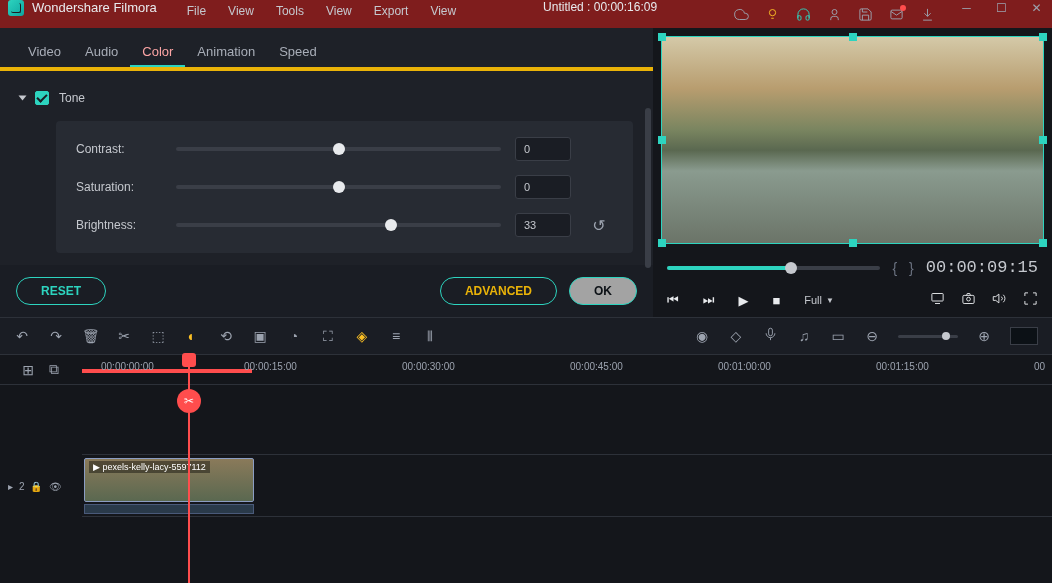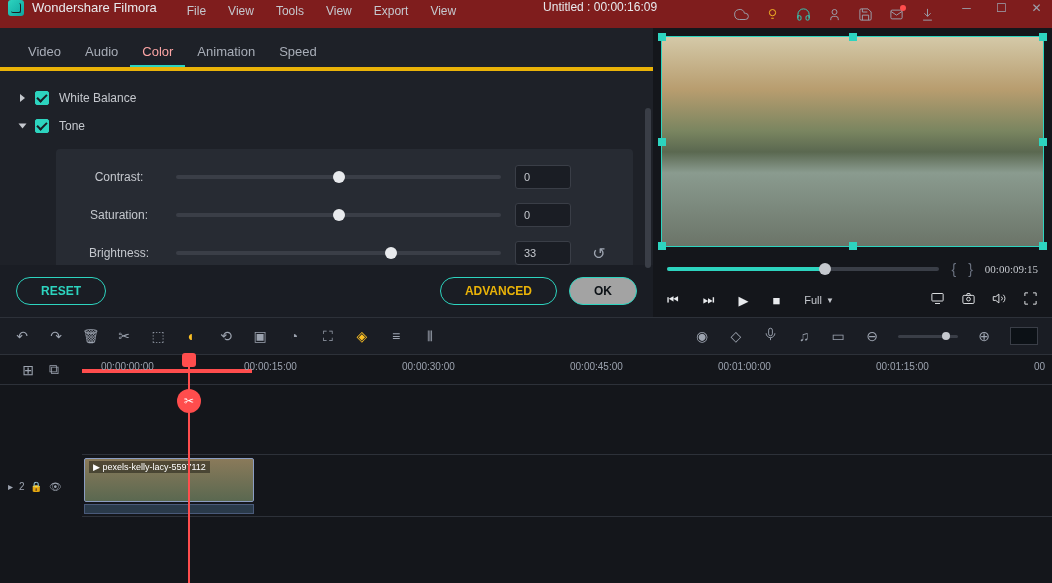--- a/index.html
+++ b/index.html
@@ -22,21 +22,21 @@
 .color-panel{flex:1;overflow-y:auto;padding:16px 20px 0}
 .section{margin-bottom:6px}
 .section-header{display:flex;align-items:center;gap:10px;padding:4px 0;cursor:pointer}
 .chev{width:0;height:0;border-left:5px solid #c5c8ce;border-top:4px solid transparent;border-bottom:4px solid transparent}
 .chev.down{transform:rotate(90deg)}
 .cb{width:14px;height:14px;border:1.5px solid #2dd4bf;border-radius:2px;background:#2dd4bf;position:relative}
 .cb::after{content:'';position:absolute;left:3px;top:0;width:4px;height:8px;border:solid #1a1d24;border-width:0 2px 2px 0;transform:rotate(45deg)}
 .tone-body{background:#272b33;border-radius:4px;padding:16px 20px;margin:12px 0 12px 36px}
 .slider-row{display:flex;align-items:center;gap:14px;margin-bottom:14px}
 .slider-row:last-child{margin-bottom:0}
-.slider-label{width:86px;text-align:center;color:#c5c8ce;font-size:12px}
+.slider-label{width:86px;text-align:left;color:#c5c8ce;font-size:12px}
 .slider{flex:1;height:4px;background:#3a3e47;border-radius:2px;position:relative;cursor:pointer}
 .slider-thumb{position:absolute;width:12px;height:12px;background:#e8eaed;border-radius:50%;top:-4px;transform:translateX(-50%)}
 .slider-val{width:56px;height:24px;background:#1a1d24;border:1px solid #3a3e47;border-radius:3px;display:flex;align-items:center;padding:0 8px;font-size:11px}
 .reset-icon{width:28px;color:#9ca3af;text-align:center;cursor:pointer;font-size:16px}
 .btn-row{display:flex;justify-content:space-between;padding:12px 16px;align-items:center;background:#1a1d24}
 .btn{padding:6px 24px;border-radius:16px;font-size:12px;font-weight:600;cursor:pointer;border:1.5px solid #2dd4bf}
 .btn-reset{background:transparent;color:#2dd4bf}
 .btn-adv{background:transparent;color:#eab308}
 .btn-ok{background:#a3a3a3;color:#0c1116}
 .right-btns{display:flex;gap:12px}
@@ -44,21 +44,21 @@
 .preview-video{flex:1;margin:8px;position:relative;background:linear-gradient(180deg,#d4c9a8 0%,#b89d6f 25%,#7a8560 45%,#5a6850 55%,#8a9b8f 65%,#6b7468 100%);border:1px solid #2dd4bf}
 .handle{position:absolute;width:8px;height:8px;background:#2dd4bf}
 .handle.tl{top:-4px;left:-4px}.handle.tr{top:-4px;right:-4px}.handle.bl{bottom:-4px;left:-4px}.handle.br{bottom:-4px;right:-4px}
 .handle.tm{top:-4px;left:50%;transform:translateX(-50%)}.handle.bm{bottom:-4px;left:50%;transform:translateX(-50%)}
 .handle.ml{top:50%;left:-4px;transform:translateY(-50%)}.handle.mr{top:50%;right:-4px;transform:translateY(-50%)}
 .preview-scrub{display:flex;align-items:center;gap:12px;padding:6px 14px}
 .scrub-track{flex:1;height:4px;background:#3a3e47;border-radius:2px;position:relative;cursor:pointer}
 .scrub-fill{height:100%;background:#2dd4bf;border-radius:2px;width:58%}
 .scrub-thumb{position:absolute;left:58%;top:-4px;width:12px;height:12px;background:#c5c8ce;border-radius:50%;transform:translateX(-50%)}
 .brace{color:#6b7280;font-size:14px}
-.timecode{color:#c5c8ce;font-size:11px;font-family:Liberation Serif, serif}
+.timecode{color:#c5c8ce;font-size:17px;font-family:Liberation Mono, monospace}
 .preview-controls{display:flex;align-items:center;justify-content:center;gap:24px;padding:8px 14px}
 .pc-btn{color:#e8eaed;cursor:pointer;font-size:13px}
 .pc-group{display:flex;gap:16px;margin-left:auto;align-items:center}
 .full-sel{display:flex;align-items:center;gap:4px;font-size:11px}
 .toolbar{height:38px;background:#1a1d24;display:flex;align-items:center;padding:0 14px;gap:18px;border-top:1px solid #2d3139;border-bottom:1px solid #2d3139}
 .tbicon{color:#9ca3af;cursor:pointer;font-size:14px;width:16px;text-align:center}
 .tb-sep{flex:1}
 .zoom-slider{width:60px;height:3px;background:#3a3e47;position:relative;border-radius:2px}
 .zoom-thumb{position:absolute;width:8px;height:8px;background:#c5c8ce;border-radius:50%;top:-3px;right:8px}
 .mini-prev{width:28px;height:18px;background:#0c1116;border:1px solid #3a3e47}
@@ -151,27 +151,20 @@
     <div class="tabs">
       <div class="tab">Video</div>
       <div class="tab">Audio</div>
       <div class="tab active">Color</div>
       <div class="tab">Animation</div>
       <div class="tab">Speed</div>
     </div>
     <div class="color-panel">
       <div class="section">
         <div class="section-header">
-          <span class="chev"></span>
-          <span class="cb"></span>
-          <span>White Balance</span>
-        </div>
-      </div>
-      <div class="section">
-        <div class="section-header">
           <span class="chev down"></span>
           <span class="cb"></span>
           <span>Tone</span>
         </div>
         <div class="tone-body">
           <div class="slider-row">
             <div class="slider-label">Contrast:</div>
             <div class="slider">
                 <div class="slider-thumb" style="left:50%"></div>
               </div>

